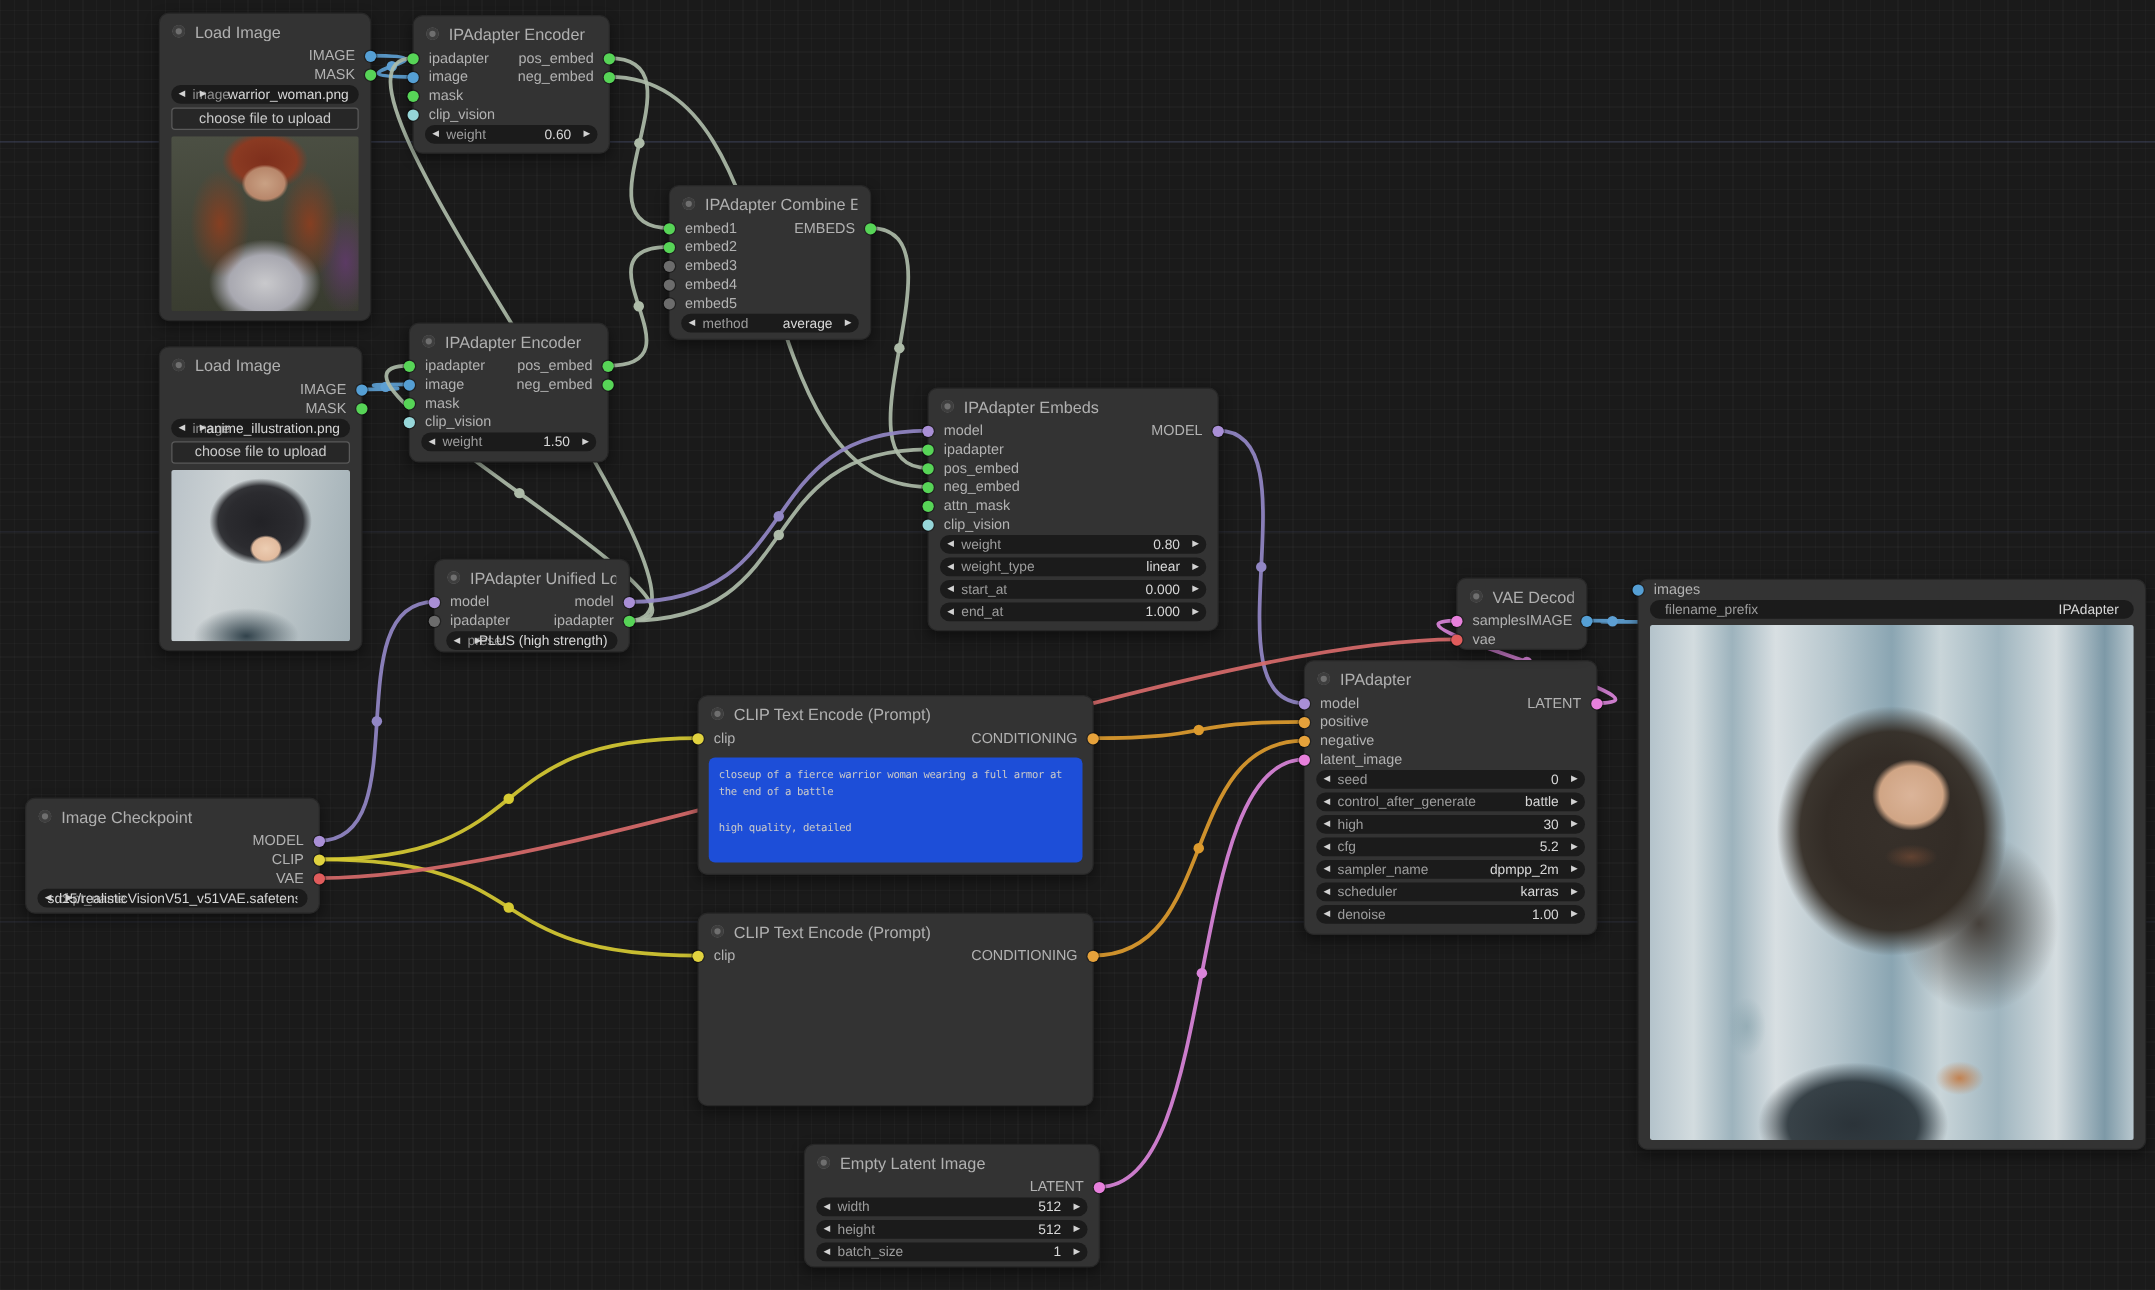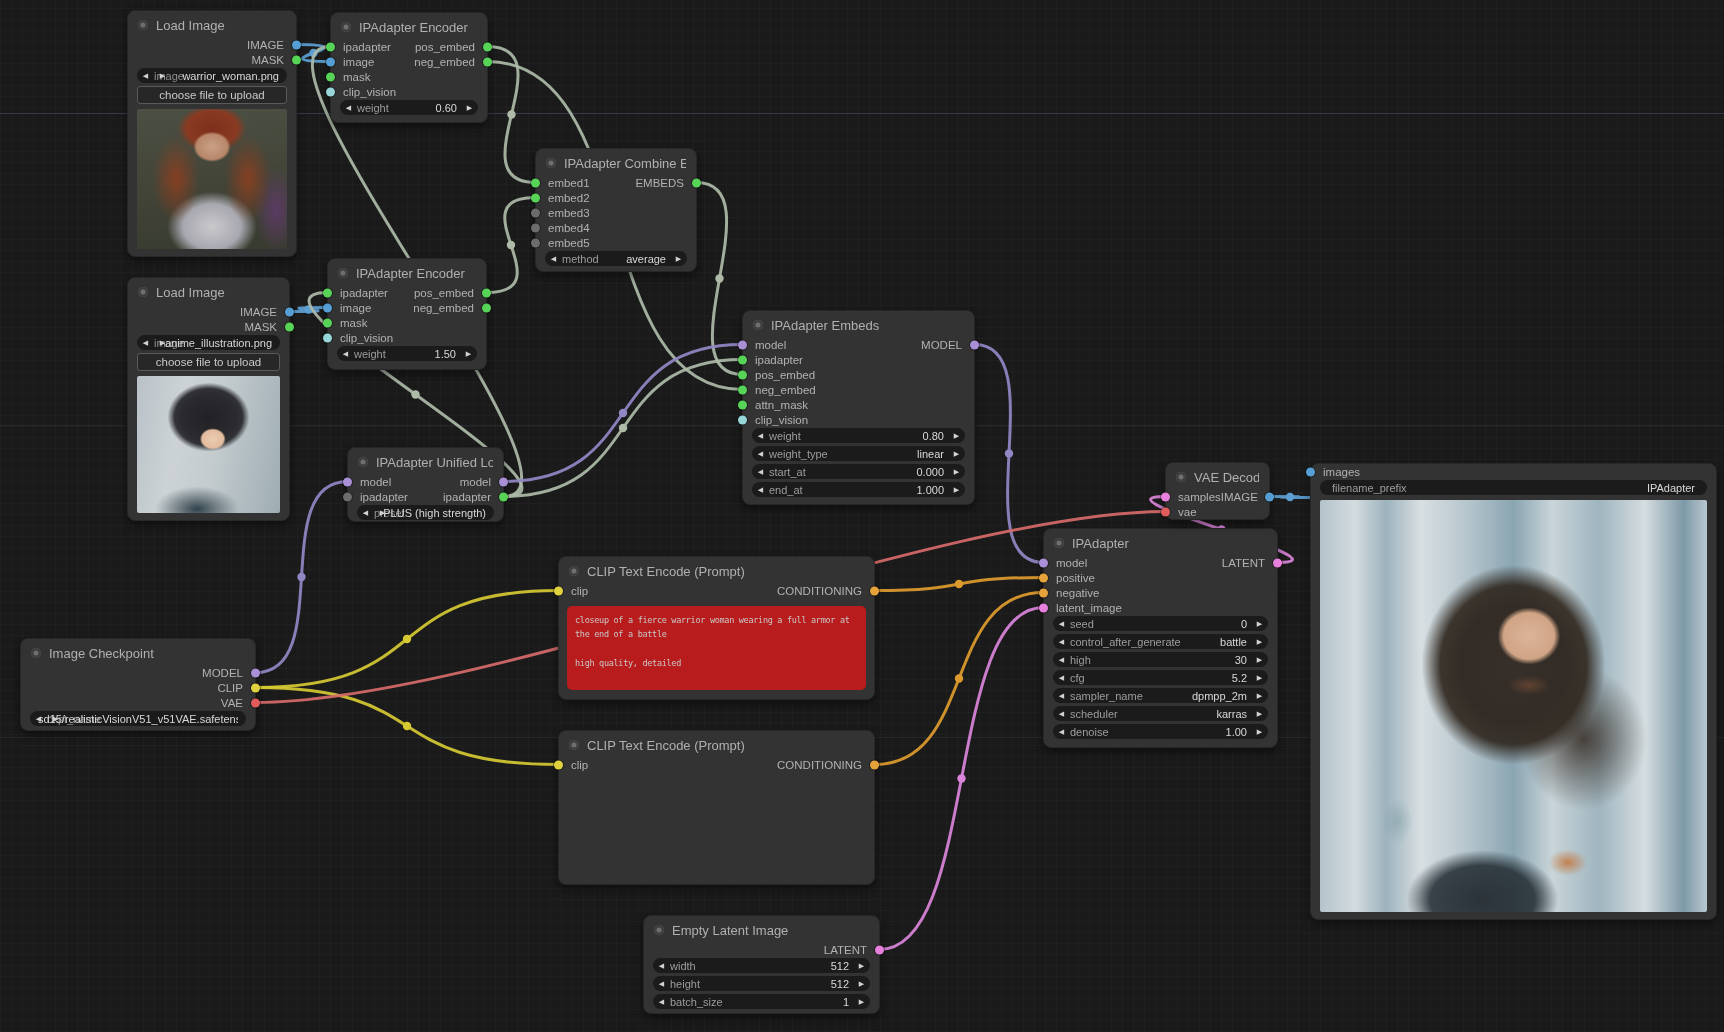--- a/index.html
+++ b/index.html
@@ -33,21 +33,21 @@
     position:relative;z-index:2;}
   .wlabel{color:#9d9d9d;flex:0 0 auto;white-space:nowrap;}
   .wvalue{color:#d8d8d8;flex:1;text-align:right;padding-right:4px;white-space:nowrap;overflow:hidden;}
   .widget.center .wvalue{position:absolute;left:8px;right:8px;text-align:right;padding:0;z-index:1;}
   .widget.center .wlabel{position:absolute;left:17px;opacity:0.9;}
   .widget.field .wlabel{padding-left:12px;}
   .widget.field .wvalue{padding-right:12px;}
   .upload-btn{height:16px;margin:1px 9px 2px;background:#272727;border:1px solid #5a5a5a;
     border-radius:3px;font-size:11.5px;color:#c9c9c9;display:flex;align-items:center;
     justify-content:center;flex:0 0 auto;white-space:nowrap;overflow:hidden;}
-  .prompt{flex:1;margin:8px 8px 9px;background:#b91c1c;border-radius:5px;padding:7px 8px;
+  .prompt{flex:1;margin:8px 8px 9px;background:#1d4ed8;border-radius:5px;padding:7px 8px;
     font-family:"DejaVu Sans Mono",monospace;font-size:8.5px;letter-spacing:-0.3px;
     line-height:1.7;color:#c9c9c9;white-space:pre-wrap;overflow:hidden;}
   .preview{margin:3px 9px 7px;border-radius:2px;flex:1;}
   .preview-warrior{background:
     radial-gradient(ellipse 26px 21px at 50% 27%, #c9a184 0%, #b8876b 60%, rgba(0,0,0,0) 72%),
     radial-gradient(ellipse 46px 32px at 50% 14%, #7e2f1c 0%, #8a3a22 55%, rgba(122,50,28,0) 75%),
     radial-gradient(ellipse 34px 62px at 26% 50%, rgba(145,62,30,0.85) 0%, rgba(120,50,28,0) 70%),
     radial-gradient(ellipse 34px 62px at 74% 50%, rgba(145,62,30,0.85) 0%, rgba(120,50,28,0) 70%),
     radial-gradient(ellipse 64px 50px at 50% 84%, #c9c9cc 0%, #a8a8b0 45%, rgba(130,130,140,0) 70%),
     radial-gradient(ellipse 30px 58px at 93% 72%, rgba(95,58,105,0.9) 0%, rgba(92,58,102,0) 75%),

